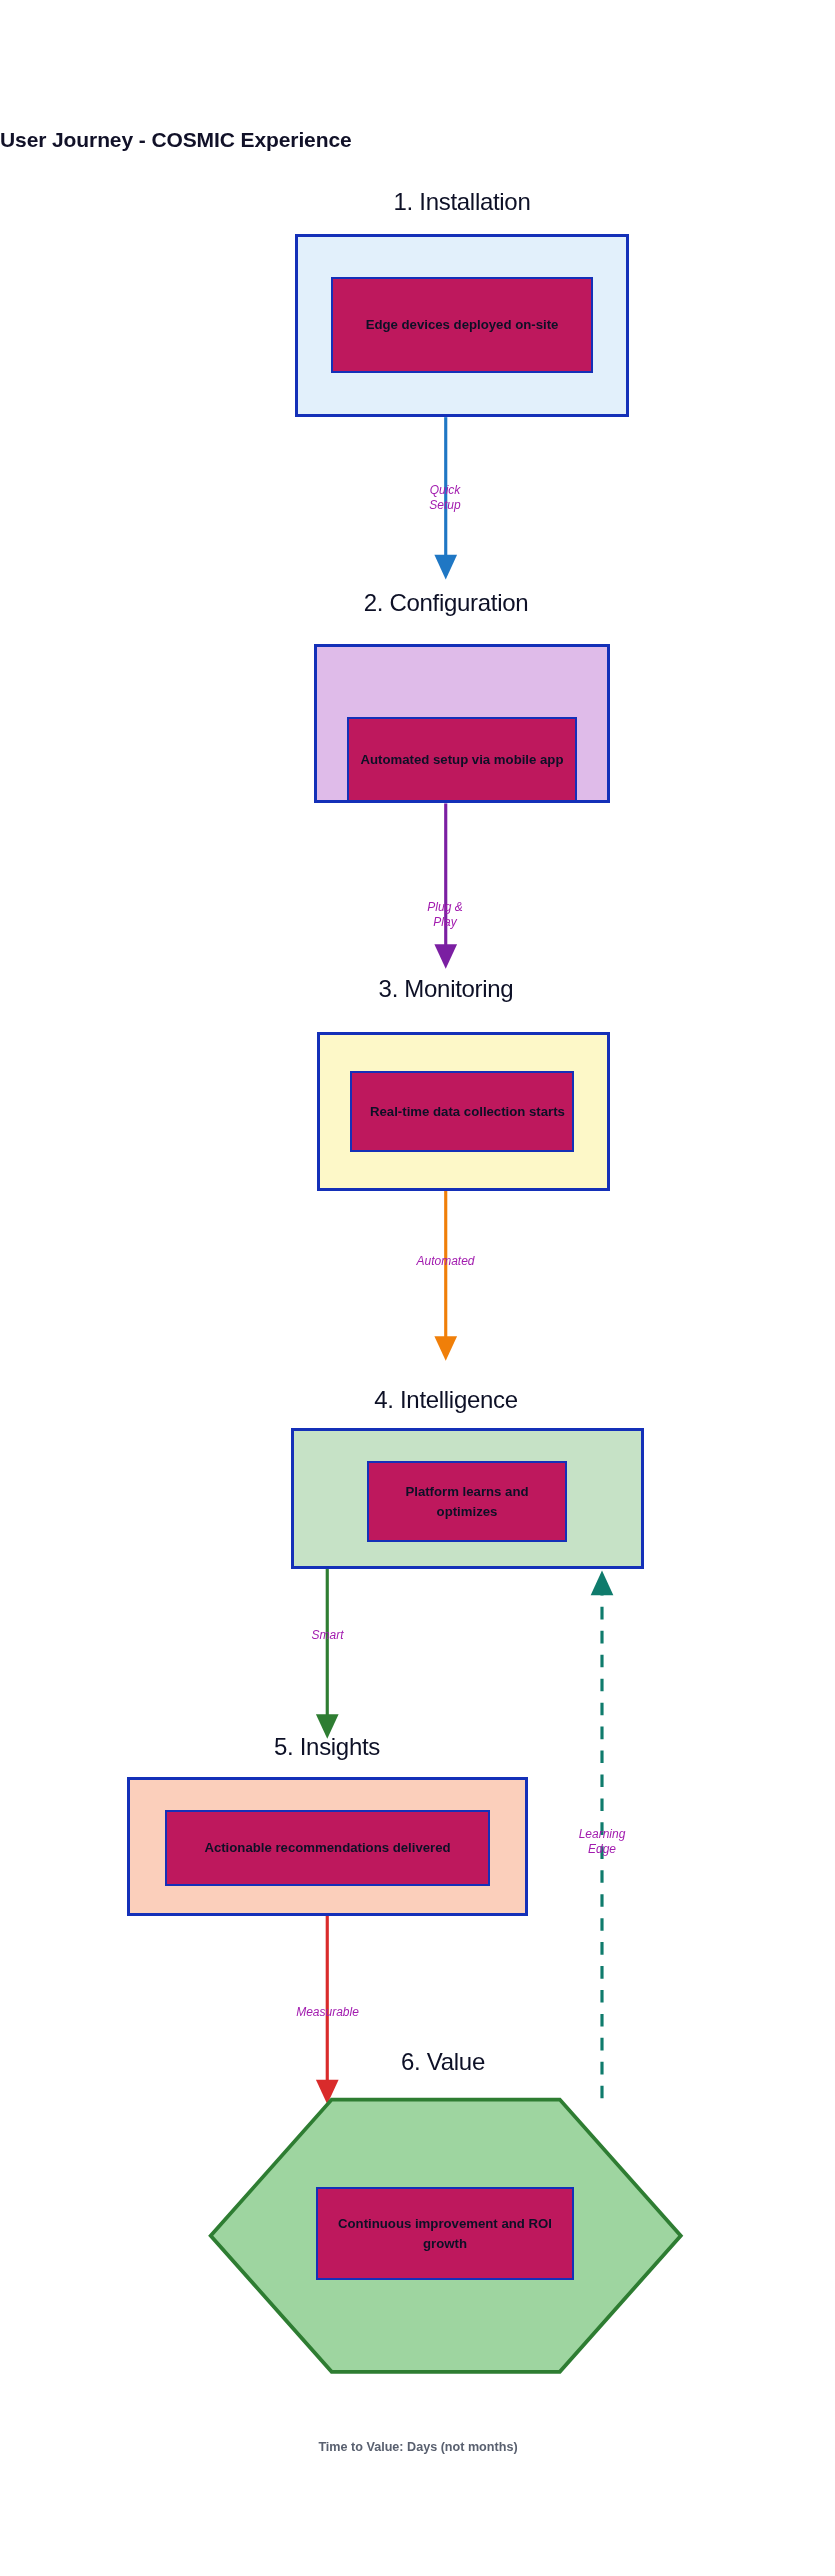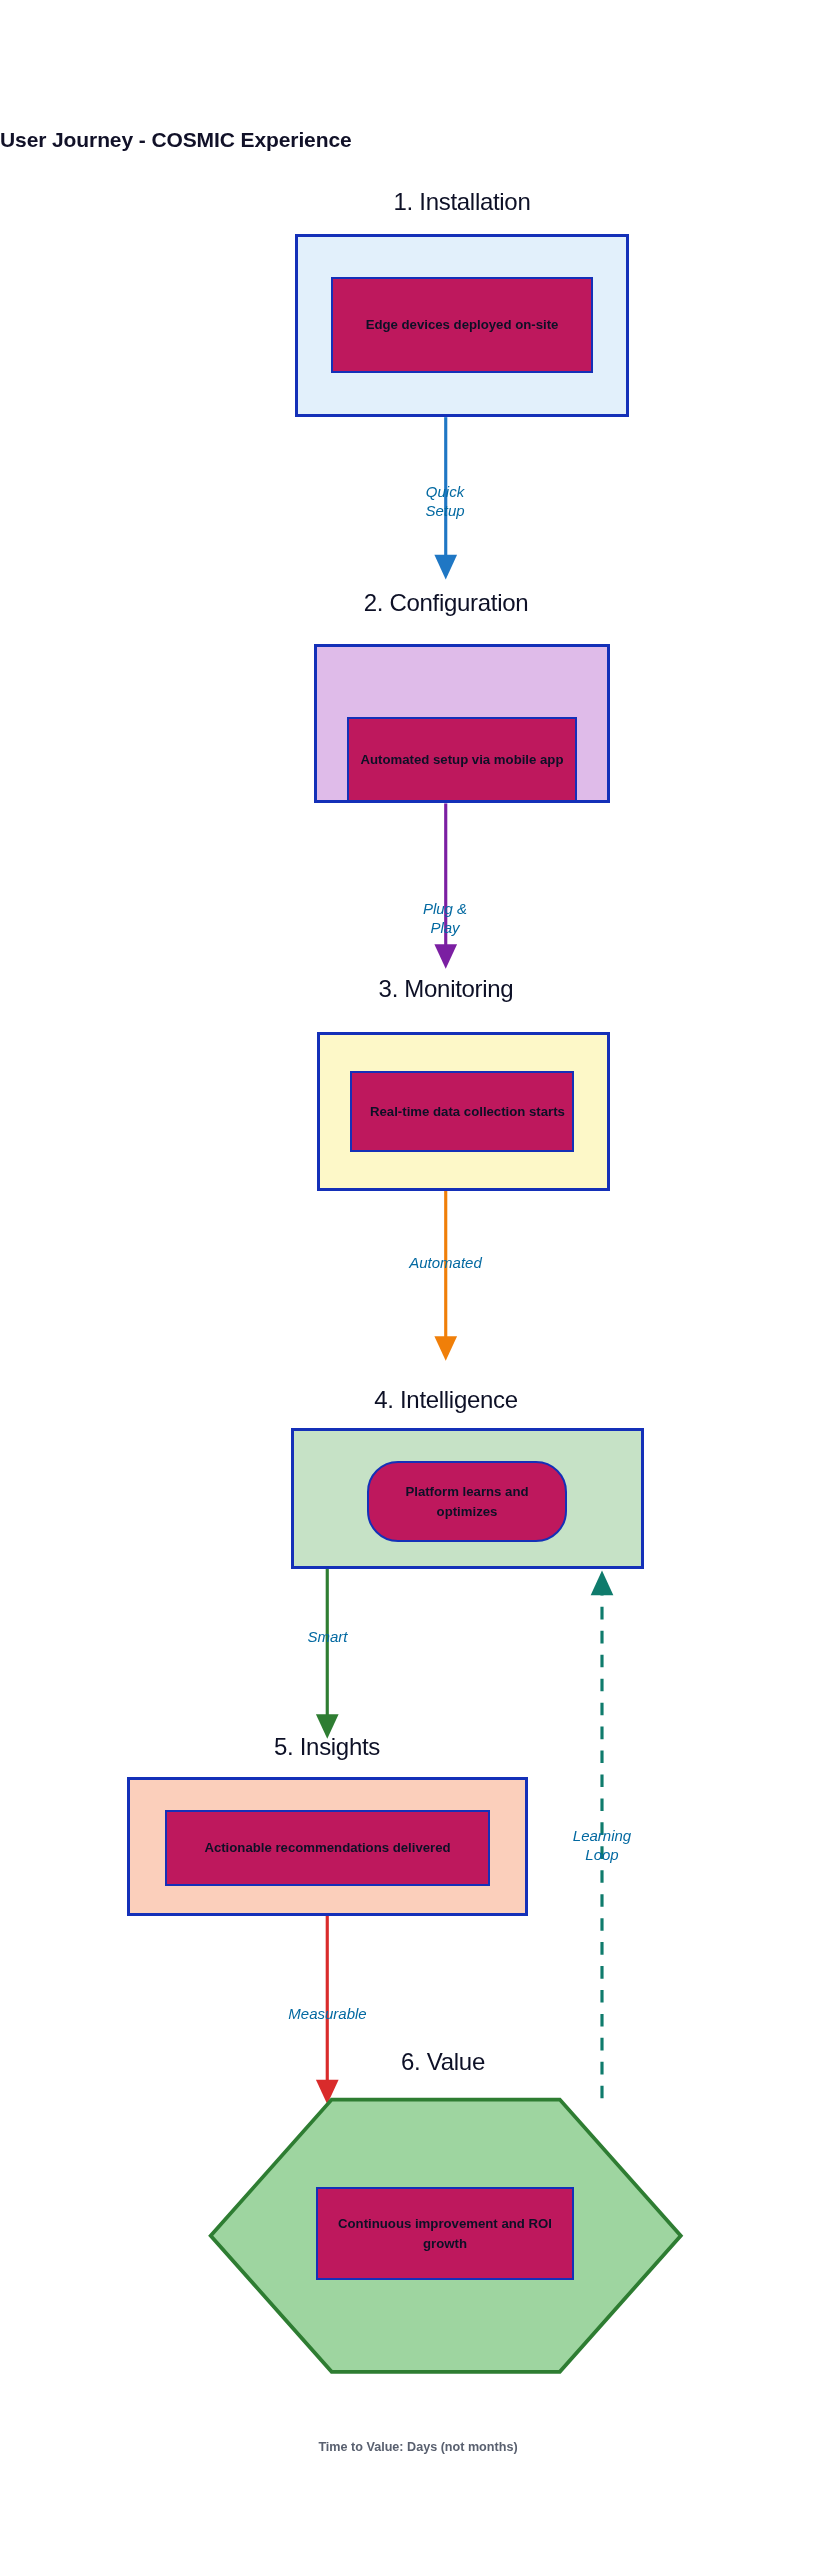--- a/index.html
+++ b/index.html
@@ -71,23 +71,23 @@
     font-size: 13.2px;
     font-weight: bold;
     color: #0d1026;
     line-height: 1.45;
     padding: 2.5px 5px;
   }
   
   .edge-label {
     position: absolute;
     text-align: center;
-    font-size: 15px;
+    font-size: 12px;
     font-style: italic;
-    color: #0369a1;
+    color: #a21caf;
     line-height: 1.25;
     white-space: pre-line;
   }
   
   .footer-note {
     position: absolute;
     left: 0;
     right: 0;
     text-align: center;
     font-size: 12.6px;
@@ -157,27 +157,27 @@
 
   <div class="stage-title" style="top:975px; left:279px; width:334px;">3. Monitoring</div>
   <div class="stage-box" style="top:1032px; left:317px; width:293px; height:159px; background:#fdf8c8;"></div>
   <div class="inner-box" style="top:1071px; left:350px; width:224px; height:81px;padding-left:16px;">Real-time data
 collection starts</div>
 
   <div class="edge-label" style="top:1254px; left:393px; width:105px;">Automated</div>
 
   <div class="stage-title" style="top:1386px; left:279px; width:334px;">4. Intelligence</div>
   <div class="stage-box" style="top:1428px; left:291px; width:353px; height:141px; background:#c6e2c6;"></div>
-  <div class="inner-box" style="top:1461px; left:367px; width:200px; height:81px;border-radius:31px;">Platform learns
+  <div class="inner-box" style="top:1461px; left:367px; width:200px; height:81px;">Platform learns
 and optimizes</div>
 
   <div class="edge-label" style="top:1628px; left:285px; width:85px;">Smart</div>
 
   <div class="edge-label" style="top:1827px; left:558px; width:88px;">Learning
-Loop</div>
+Edge</div>
 
   <div class="stage-title" style="top:1733px; left:160px; width:334px;">5. Insights</div>
   <div class="stage-box" style="top:1777px; left:127px; width:401px; height:139px; background:#fbcfbb;"></div>
   <div class="inner-box" style="top:1810px; left:165px; width:325px; height:76px;">Actionable recommendations
 delivered</div>
 
   <div class="edge-label" style="top:2005px; left:271px; width:113px;">Measurable</div>
 
   <div class="stage-title" style="top:2048px; left:342px; width:202px;">6. Value</div>
   <div class="stage-box hex" style="top:2100px; left:210px; width:470px; height:272px;"></div>

